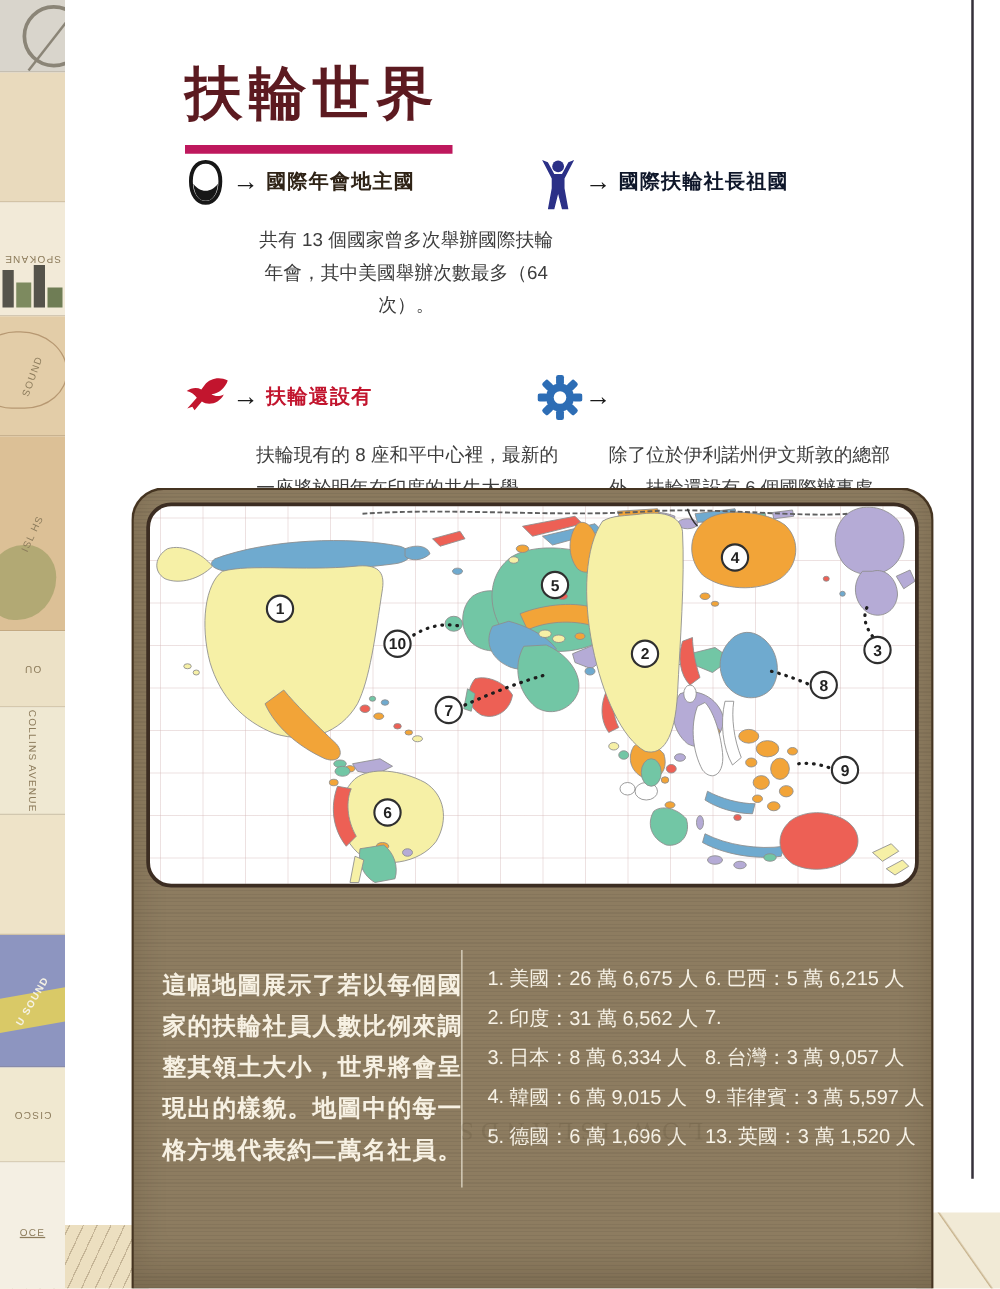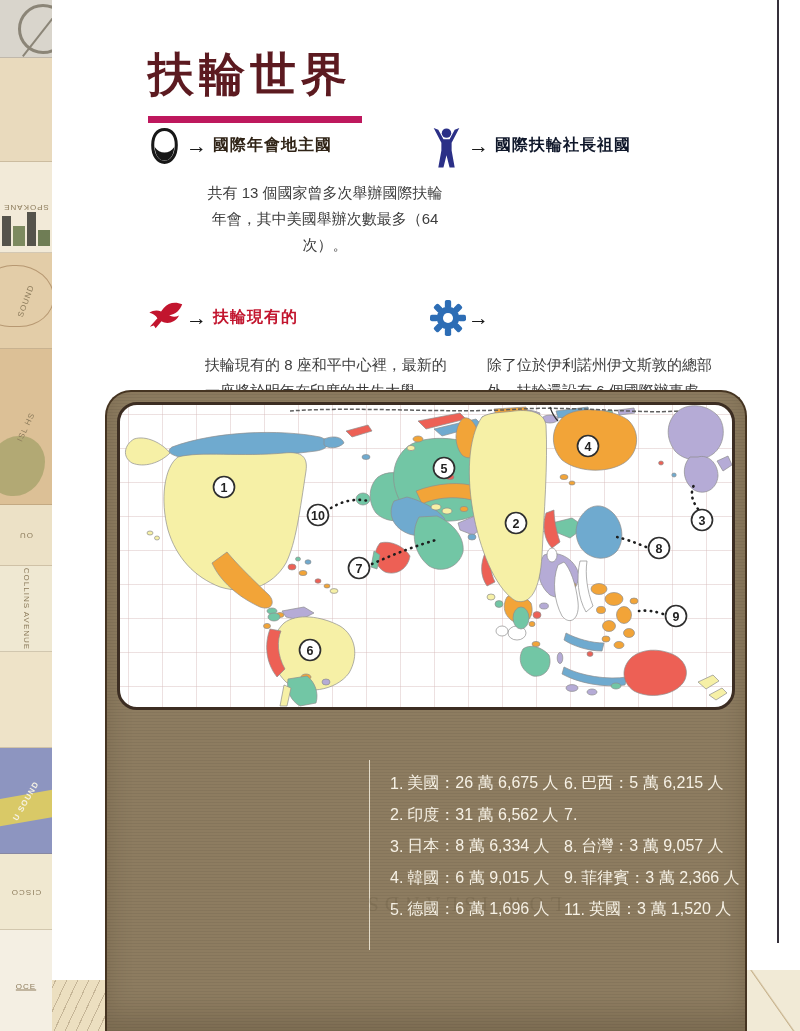--- a/index.html
+++ b/index.html
@@ -150,21 +150,21 @@
     </div>
 
     <div class="sect s3">
       <div class="sect-head">
         <span class="icon">
           <svg viewBox="0 0 40 34" width="38" height="32">
             <path d="M38 4 C30.5 0.5 22.5 2 17.5 8 L14.5 12 C10.5 10 5.5 10.5 1.5 13.5 C5.5 14.5 8.5 16.5 10.5 19.5 L2 29 L6.5 27.5 L8.5 30.5 L15 22.8 C21 26.8 30.5 24.5 34.5 16.5 C30.5 18.5 26.5 18.3 23.5 16.3 C30.5 15.3 35.8 10.5 38 4 Z" fill="#c2152e"></path>
           </svg>
         </span>
         <span class="arrow">→</span>
-        <h2>扶輪現有的</h2>
+        <h2>扶輪還設有</h2>
       </div>
       <p>扶輪現有的 8 座和平中心裡，最新的一座將於明年在印度的共生大學 (Symbiosis University) 啟用。</p>
     </div>
 
     <div class="sect s4">
       <div class="sect-head">
         <span class="icon">
           <svg viewBox="0 0 40 40" width="36" height="36">
             <g fill="#2d6db5">
               <g id="teeth">
@@ -365,20 +365,21 @@
               <text x="556" y="215.5" text-anchor="middle" font-size="12.5" font-weight="bold" fill="#222" font-family="&quot;Liberation Sans&quot;, sans-serif">9</text>
             </g>
             <g>
               <circle cx="198" cy="110" r="10.5" fill="#ffffff" stroke="#2f2f2f" stroke-width="1.7"></circle>
               <text x="198" y="114.5" text-anchor="middle" font-size="12.5" font-weight="bold" fill="#222" font-family="&quot;Liberation Sans&quot;, sans-serif">10</text>
             </g>
           </g>
       </svg>
     </div>
 
+    <p class="map-desc">這幅地圖展示了若以每個國家的扶輪社員人數比例來調整其領土大小，世界將會呈現出的樣貌。地圖中的每一格方塊代表約二萬名社員。</p>
     <div class="divider"></div>
     <div class="stats-col c1" id="stats-c1">
         <div class="stat">
           <span class="rk">1.</span>
           <span>美國：26 萬 6,675 人</span>
         </div>
         <div class="stat">
           <span class="rk">2.</span>
           <span>印度：31 萬 6,562 人</span>
         </div>
@@ -402,23 +403,23 @@
         </div>
         <div class="stat">
           <span class="rk">7.</span>
         </div>
         <div class="stat">
           <span class="rk">8.</span>
           <span>台灣：3 萬 9,057 人</span>
         </div>
         <div class="stat">
           <span class="rk">9.</span>
-          <span>菲律賓：3 萬 2,366 人</span>
-        </div>
-        <div class="stat">
-          <span class="rk">11.</span>
+          <span>菲律賓：3 萬 5,597 人</span>
+        </div>
+        <div class="stat">
+          <span class="rk">13.</span>
           <span>英國：3 萬 1,520 人</span>
         </div>
       </div>
     <div class="watermark">LOW ISLANDS</div>
   </section>
 
 </div>
 
 </body></html>

